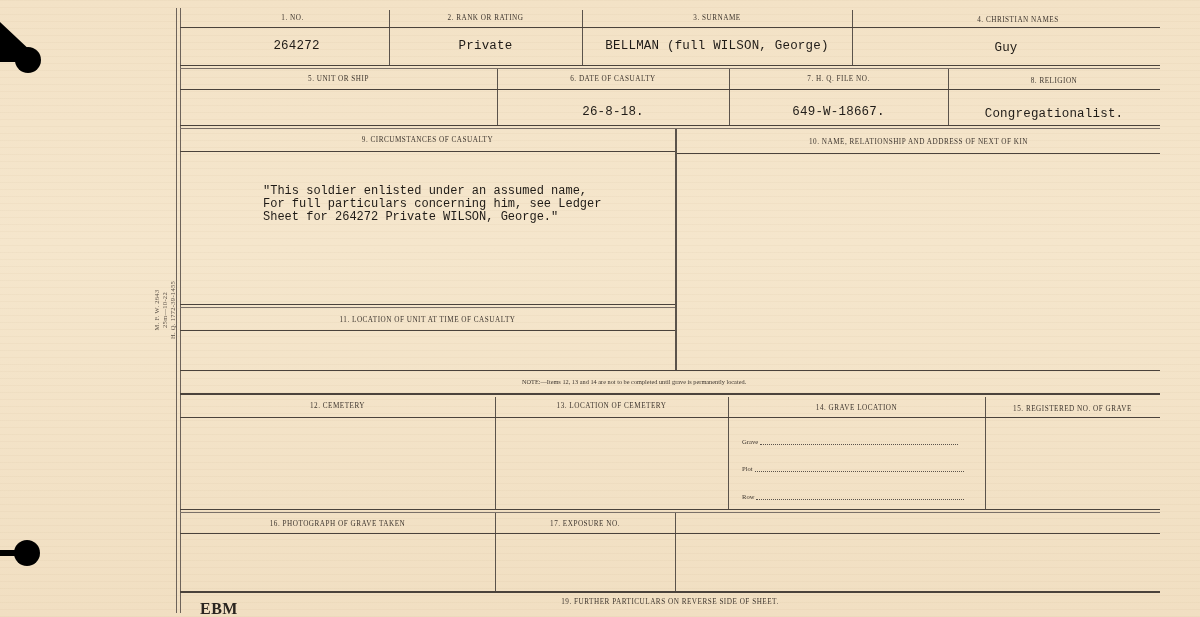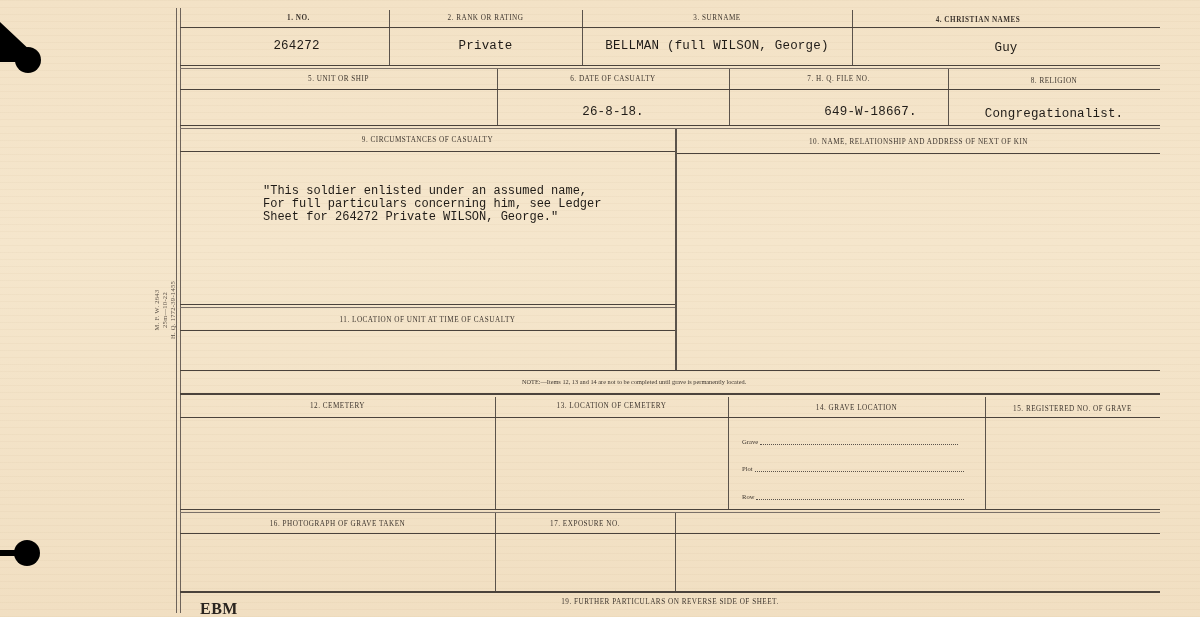--- a/index.html
+++ b/index.html
@@ -78,40 +78,40 @@
 <div class="vline-left"></div>
 
 <div class="card">
 
   <div class="vline" style="left:213px; top:2px; height:56px;"></div>
   <div class="vline" style="left:406px; top:2px; height:56px;"></div>
   <div class="vline" style="left:676px; top:2px; height:56px;"></div>
   <div class="hline" style="left:4px; width:980px; top:19px;"></div>
   <div class="hline dbl" style="left:4px; width:980px; top:57px;"></div>
 
-  <div class="label" style="left:18px; width:209px; top:6px;font-weight:bold;">1. No.</div>
+  <div class="label" style="left:12px; width:209px; top:6px;">1. No.</div>
   <div class="value" style="left:4px; width:209px; top:31px;margin-left:12px;">264272</div>
   <div class="label" style="left:213px; width:193px; top:6px;">2. Rank or Rating</div>
   <div class="value" style="left:213px; width:193px; top:31px;">Private</div>
   <div class="label" style="left:406px; width:270px; top:6px;">3. Surname</div>
   <div class="value" style="left:406px; width:270px; top:31px;">BELLMAN (full WILSON, George)</div>
-  <div class="label" style="left:648px; width:308px; top:8px;font-weight:bold;">4. Christian Names</div>
+  <div class="label" style="left:688px; width:308px; top:8px;">4. Christian Names</div>
   <div class="value" style="left:676px; width:308px; top:33px;">Guy</div>
 
   <div class="vline" style="left:321px; top:61px; height:56px;"></div>
   <div class="vline" style="left:553px; top:61px; height:56px;"></div>
   <div class="vline" style="left:772px; top:61px; height:56px;"></div>
   <div class="hline" style="left:4px; width:980px; top:81px;"></div>
   <div class="hline dbl" style="left:4px; width:980px; top:117px;"></div>
 
   <div class="label" style="left:4px; width:317px; top:67px;">5. Unit or Ship</div>
   <div class="label" style="left:321px; width:232px; top:67px;">6. Date of Casualty</div>
   <div class="value" style="left:321px; width:232px; top:97px;">26-8-18.</div>
   <div class="label" style="left:553px; width:219px; top:67px;">7. H. Q. File No.</div>
-  <div class="value" style="left:553px; width:219px; top:97px;padding-left:32px;">649-W-18667.</div>
+  <div class="value" style="left:553px; width:219px; top:97px;">649-W-18667.</div>
   <div class="label" style="left:772px; width:212px; top:69px;">8. Religion</div>
   <div class="value" style="left:772px; width:212px; top:99px;">Congregationalist.</div>
 
   <div class="vline" style="left:499px; top:121px; height:241px; border-left:2px double #5b534b;"></div>
   <div class="hline" style="left:4px; width:495px; top:143px;"></div>
   <div class="hline" style="left:501px; width:483px; top:145px;"></div>
 
   <div class="label" style="left:4px; width:495px; top:128px;">9. Circumstances of Casualty</div>
   <div class="typed-block" style="left:87px; top:177px;">"This soldier enlisted under an assumed name,
 For full particulars concerning him, see Ledger

